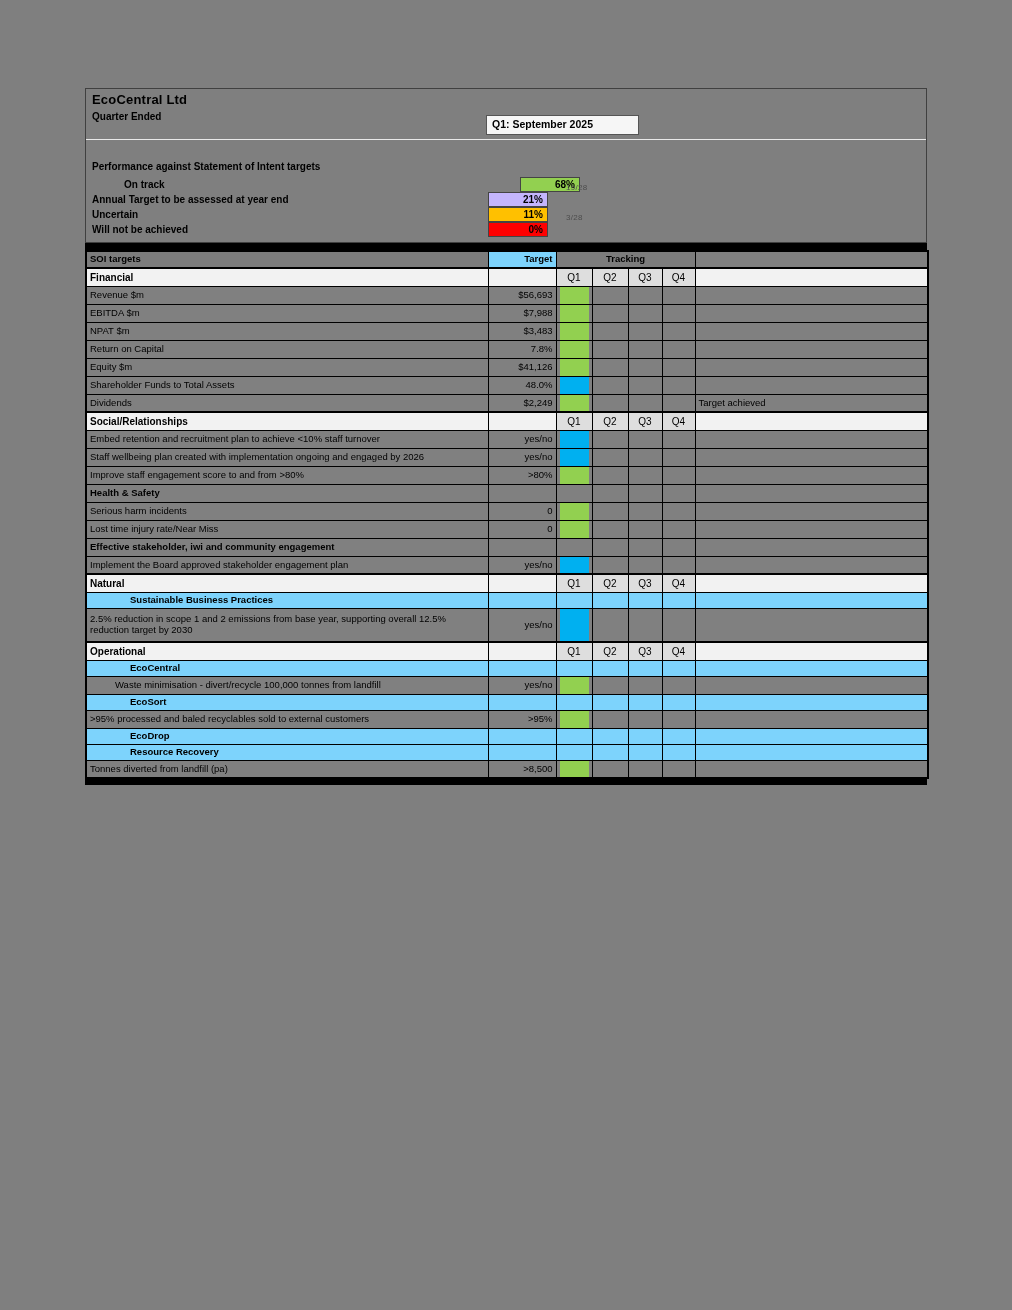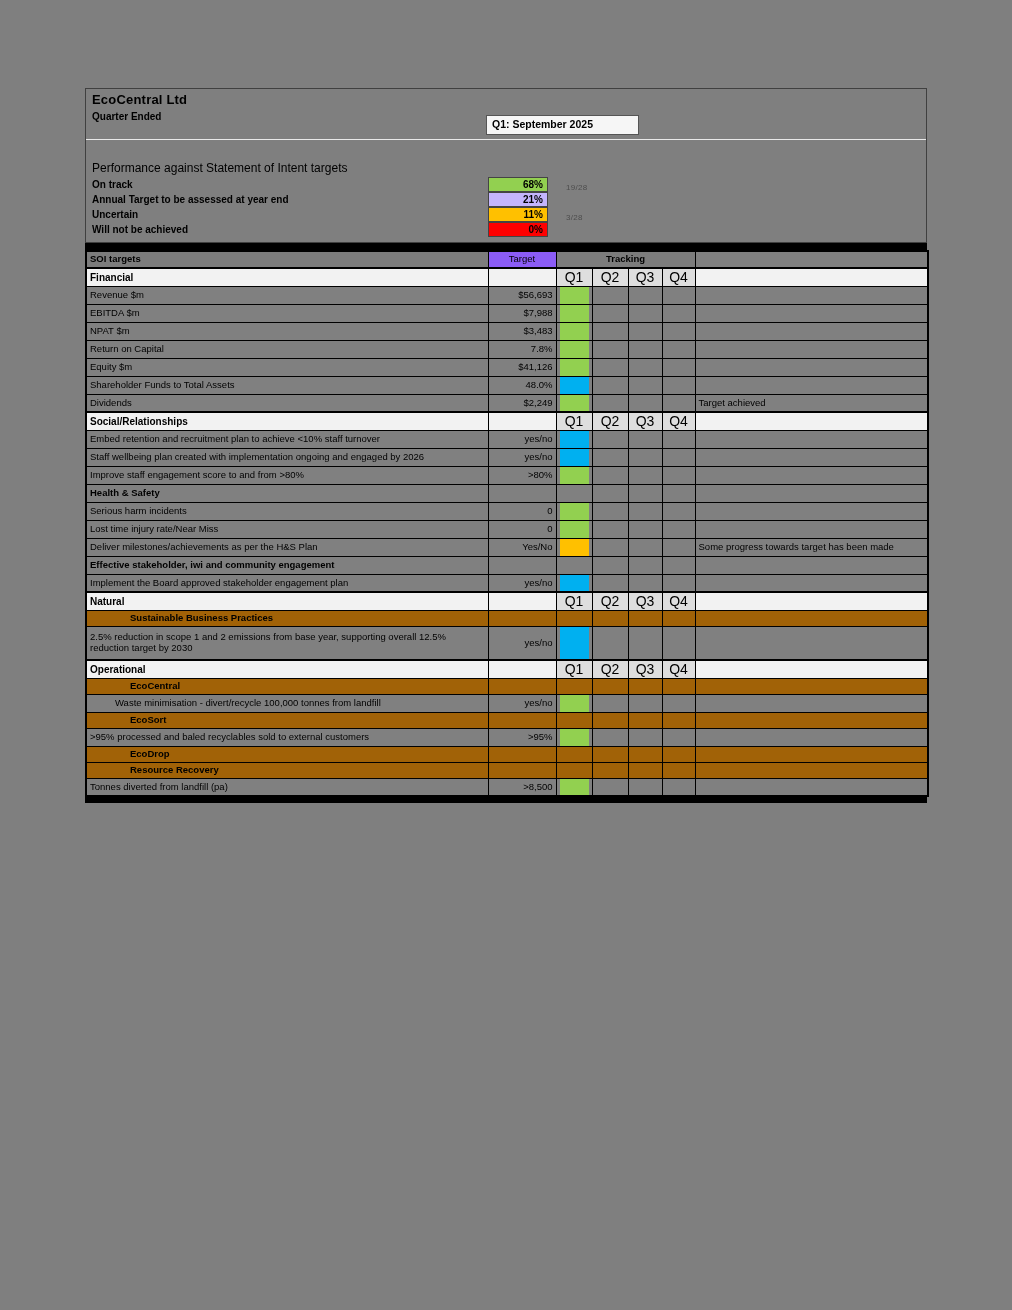--- a/index.html
+++ b/index.html
@@ -9,67 +9,67 @@
 
   
   .top-box{border:1px solid #404040;background:#7f7f7f;position:relative;}
   .hdr{height:51px;border-bottom:1px solid #e9e9e9;position:relative;padding:3px 6px;box-sizing:border-box;}
   .company{font-size:13px;font-weight:bold;letter-spacing:.2px;}
   .q-label{font-size:10px;font-weight:bold;margin-top:4px;}
   .q-box{position:absolute;left:400px;top:26px;width:141px;height:16px;background:#f6f6f6;
          border:1px solid #555;font-size:10.5px;font-weight:bold;padding:1px 5px;box-sizing:content-box;
          line-height:15px;}
   .legend{position:relative;height:102px;padding:6px;box-sizing:border-box;}
-  .legend-title{font-size:12px;font-weight:normal;position:absolute;left:6px;top:21px;}
+  .legend-title{font-size:10px;font-weight:bold;position:absolute;left:6px;top:21px;}
   .legend-row{position:absolute;left:6px;width:830px;height:15px;}
   .legend-label{position:absolute;left:0;top:2px;font-size:10px;font-weight:bold;}
   .swatch{position:absolute;left:396px;width:60px;height:15px;box-sizing:border-box;border:1px solid #444;
           font-size:10px;font-weight:bold;text-align:right;padding:1px 4px 0 0;}
   .side-count{position:absolute;font-size:8px;color:#4d4d4d;letter-spacing:.3px;}
 
   .black-bar{height:7px;background:#000;}
 
   
   table.soi{border-collapse:collapse;table-layout:fixed;width:842px;background:#808080;
             border:2px solid #000;}
   table.soi td{border:1px solid #000;padding:0 3px;font-size:9.5px;line-height:1.1;
                overflow:hidden;white-space:nowrap;box-sizing:border-box;}
   td.hdr-corner{font-size:10px;font-weight:bold;background:#7c7c7c;height:17px;}
-  td.hdr-target{font-size:10px;font-weight:normal;text-align:center;background:#8b5cf6;}
+  td.hdr-target{font-size:10px;font-weight:bold;text-align:right;background:#7dd3fc;}
   td.hdr-track{font-size:10px;font-weight:bold;text-align:center;background:#7c7c7c;}
   tr.sec td{background:#f2f2f2;font-weight:bold;font-size:10px;height:18px;border-top:2px solid #000;}
-  tr.sec td.qcell{background:#dedede;text-align:center;font-weight:normal;font-size:14px;}
+  tr.sec td.qcell{background:#dedede;text-align:center;font-weight:normal;font-size:10px;}
   tr.data td{height:18px;background:#808080;}
   td.lbl{color:#000;}
   td.lbl.ind{padding-left:28px;}
   td.tgt{text-align:right;margin-left:12px;}
   td.q{padding:0;}
   td.note{font-size:9px;}
   tr.subhead td{font-weight:bold;height:18px;background:#808080;}
-  tr.ghead td{font-weight:bold;height:16px;background:#a16207;border-bottom:none;padding-left:43px;}
+  tr.ghead td{font-weight:bold;height:16px;background:#7dd3fc;border-bottom:none;padding-left:43px;}
   tr.ghead td.q, tr.ghead td.tgt, tr.ghead td.note{border-bottom:none;}
   tr.tall td{height:34px;white-space:normal;}
   .fill{width:100%;height:100%;display:block;}
 </style>
 </head>
 <body>
 
 <div class="canvas">
   <div class="content">
 
     <div class="top-box">
       <div class="hdr">
         <div class="company">EcoCentral Ltd</div>
         <div class="q-label">Quarter Ended</div>
         <div class="q-box">Q1: September 2025</div>
       </div>
       <div class="legend">
         <div class="legend-title">Performance against Statement of Intent targets</div>
         <div id="legend-rows">
-            <div class="legend-row" style="top: 37px;">
+            <div class="legend-row" style="top: 37px; margin-left: 32px;">
               <div class="legend-label">On track</div>
               <div class="swatch" style="background: rgb(146, 208, 80);">68%</div>
             </div>
             <div class="legend-row" style="top: 52px;">
               <div class="legend-label">Annual Target to be assessed at year end</div>
               <div class="swatch" style="background: #c4b5fd;">21%</div>
             </div>
             <div class="legend-row" style="top: 67px;">
               <div class="legend-label">Uncertain</div>
               <div class="swatch" style="background: rgb(255, 192, 0);">11%</div>
@@ -257,31 +257,20 @@
             <td class="lbl">Lost time injury rate/Near Miss</td>
             <td class="tgt">0</td>
             <td class="q">
               <span class="fill" style="background: rgb(146, 208, 80);"></span>
             </td>
             <td class="q"></td>
             <td class="q"></td>
             <td class="q"></td>
             <td class="note"></td>
           </tr>
-          <tr class="data">
-            <td class="lbl">Deliver milestones/achievements as per the H&amp;S Plan</td>
-            <td class="tgt">Yes/No</td>
-            <td class="q">
-              <span class="fill" style="background: rgb(255, 192, 0);"></span>
-            </td>
-            <td class="q"></td>
-            <td class="q"></td>
-            <td class="q"></td>
-            <td class="note">Some progress towards target has been made</td>
-          </tr>
           <tr class="subhead">
             <td class="lbl">Effective stakeholder, iwi and community engagement</td>
             <td class="tgt"></td>
             <td class="q"></td>
             <td class="q"></td>
             <td class="q"></td>
             <td class="q"></td>
             <td class="note"></td>
           </tr>
           <tr class="data">

